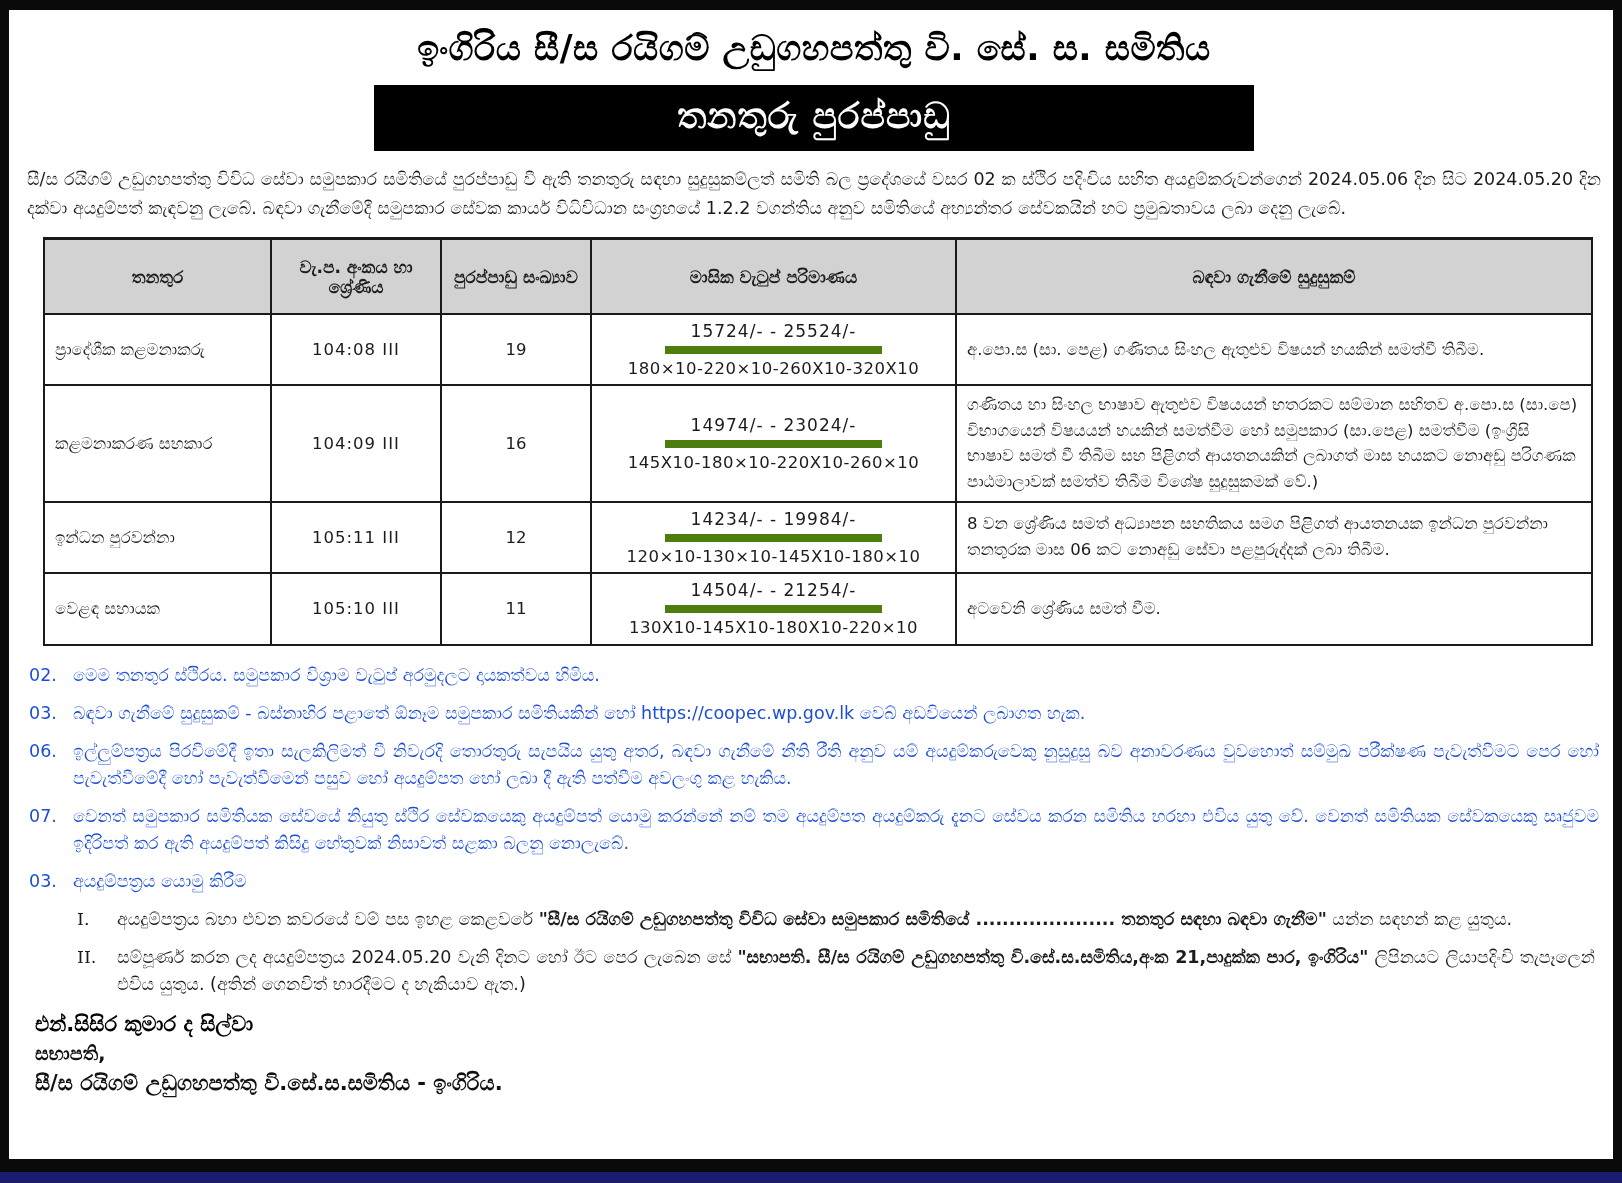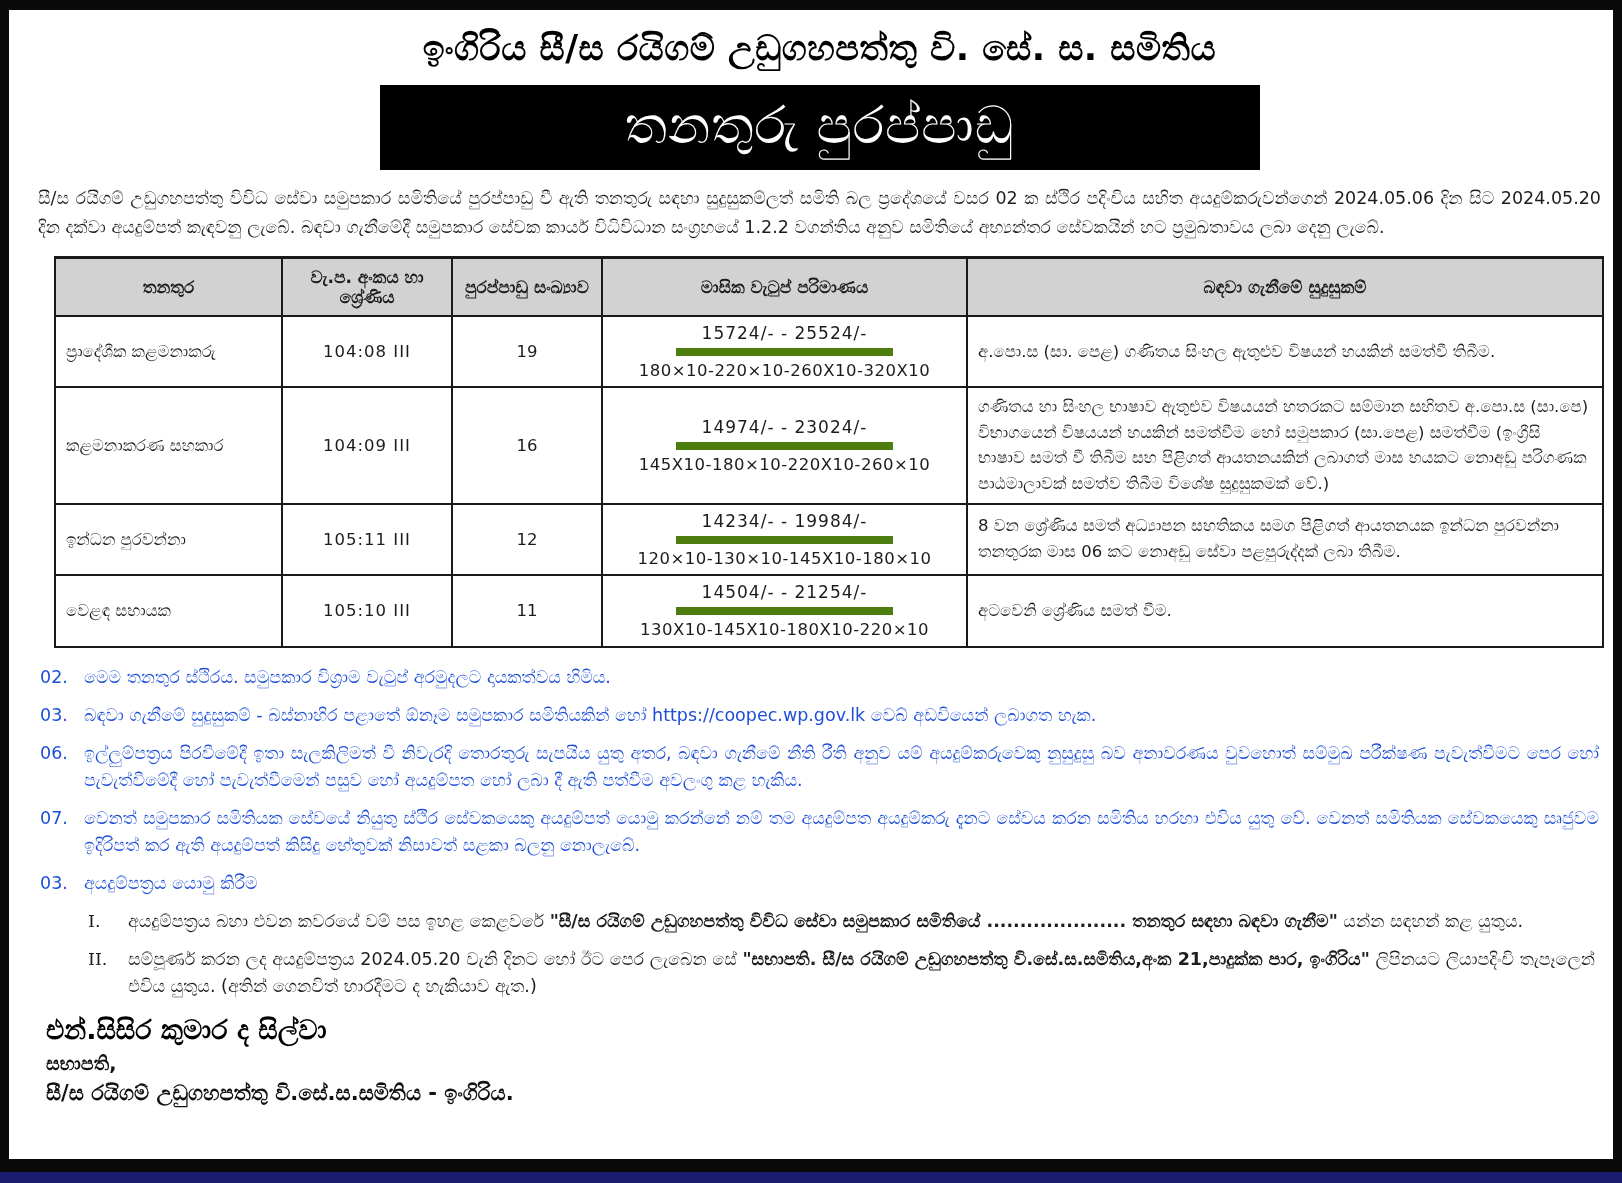--- a/index.html
+++ b/index.html
@@ -18,21 +18,21 @@
   
   .bar-top    { position: absolute; top: 0; left: 0; width: 100%; height: 10px; background: #0a0a0a; }
   .bar-left   { position: absolute; top: 0; left: 0; width: 9px; height: 100%; background: #0a0a0a; }
   .bar-right  { position: absolute; top: 0; right: 0; width: 9px; height: 100%; background: #0a0a0a; }
   .bar-bottom-black { position: absolute; bottom: 11px; left: 0; width: 100%; height: 13px; background: #0a0a0a; }
   .bar-bottom-navy  { position: absolute; bottom: 0; left: 0; width: 100%; height: 11px; background: #1b1b6f; }
 
   .content {
     position: absolute;
     top: 10px; left: 9px; right: 9px; bottom: 24px;
-    padding: 10px 10px 0 27px;
+    padding: 10px 10px 0 16px;
     overflow: hidden;
   }
 
   .org-title {
     text-align: center;
     font-size: 35px;
     font-weight: bold;
     letter-spacing: 0.5px;
     margin-top: 8px;
     color: #000;
@@ -40,22 +40,22 @@
 
   .banner {
     width: 880px;
     margin: 16px auto 14px auto;
     background: #000000;
     color: #ffffff;
     text-align: center;
     padding: 10px 0 14px 0;
   }
   .banner span {
-    font-size: 52px;
-    font-weight: normal;
+    font-size: 36px;
+    font-weight: bold;
     letter-spacing: 1px;
   }
 
   .intro {
     font-size: 17.5px;
     line-height: 1.65;
     text-align: justify;
     color: #1c1c1c;
     margin: 4px 2px 14px 2px;
   }
@@ -71,21 +71,21 @@
     padding: 6px 10px;
     vertical-align: middle;
     font-size: 16.5px;
     color: #1c1c1c;
   }
   table.vacancies thead th {
     background: #d2d2d2;
     font-weight: bold;
     text-align: center;
     font-size: 17px;
-    height: 59px;
+    height: 76px;
     border-top: 3px solid #1a1a1a;
     margin-top: 12px;
   }
   col.c1 { width: 227px; }
   col.c2 { width: 170px; }
   col.c3 { width: 150px; }
   col.c4 { width: 365px; }
   col.c5 { width: 636px; }
 
   td.c-pos  { text-align: left; }
@@ -128,21 +128,21 @@
     margin: 2px 4px 10px 48px;
     font-size: 17.5px;
     line-height: 1.55;
     color: #1c1c1c;
   }
   .subnote .no { flex: 0 0 40px; font-family: "DejaVu Serif", "Liberation Serif", serif; }
   .subnote .txt { flex: 1; text-align: justify; }
   .subnote .txt b { font-weight: bold; }
 
   .footer { margin: 14px 0 0 10px; }
-  .footer .f-name { font-size: 27px; font-weight: bold; color: #000; }
+  .footer .f-name { font-size: 21px; font-weight: bold; color: #000; }
   .footer .f-role { font-size: 19px; font-weight: 600; margin-top: 6px; }
   .footer .f-org  { font-size: 21px; font-weight: bold; margin-top: 6px; }
 </style>
 </head>
 <body>
 
 <div class="page">
   <div class="bar-top"></div>
   <div class="bar-left"></div>
   <div class="bar-right"></div>

